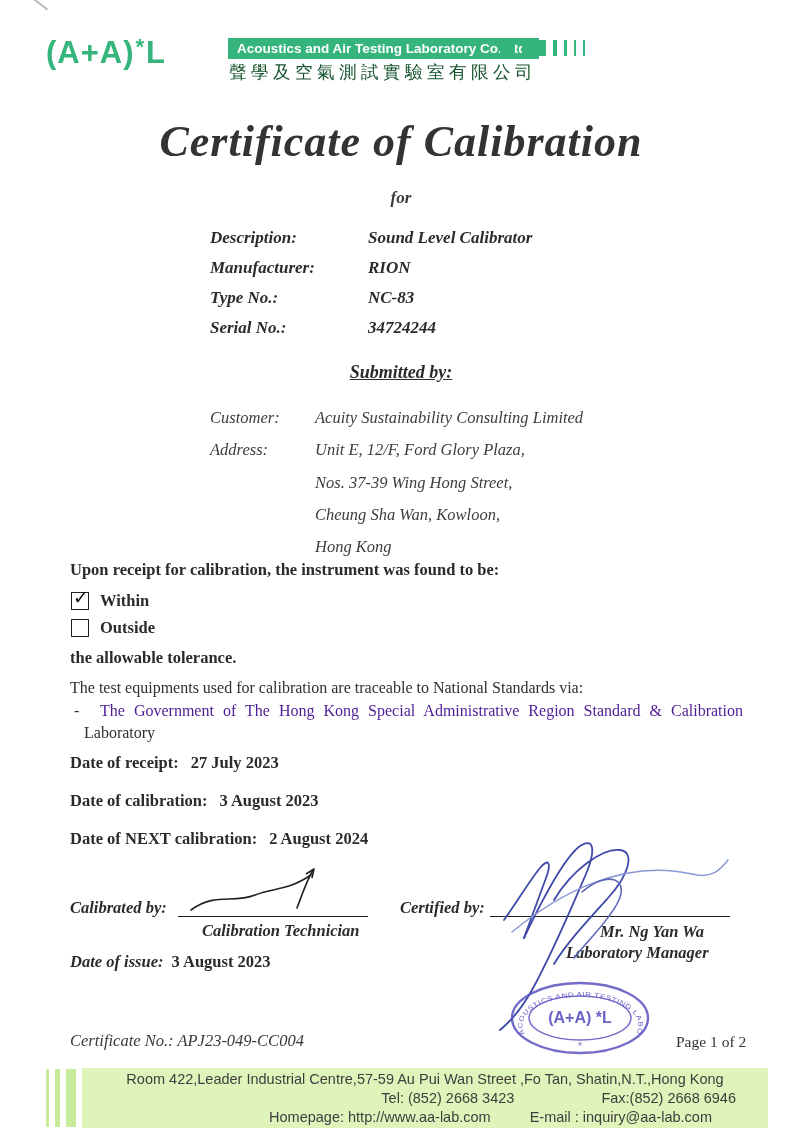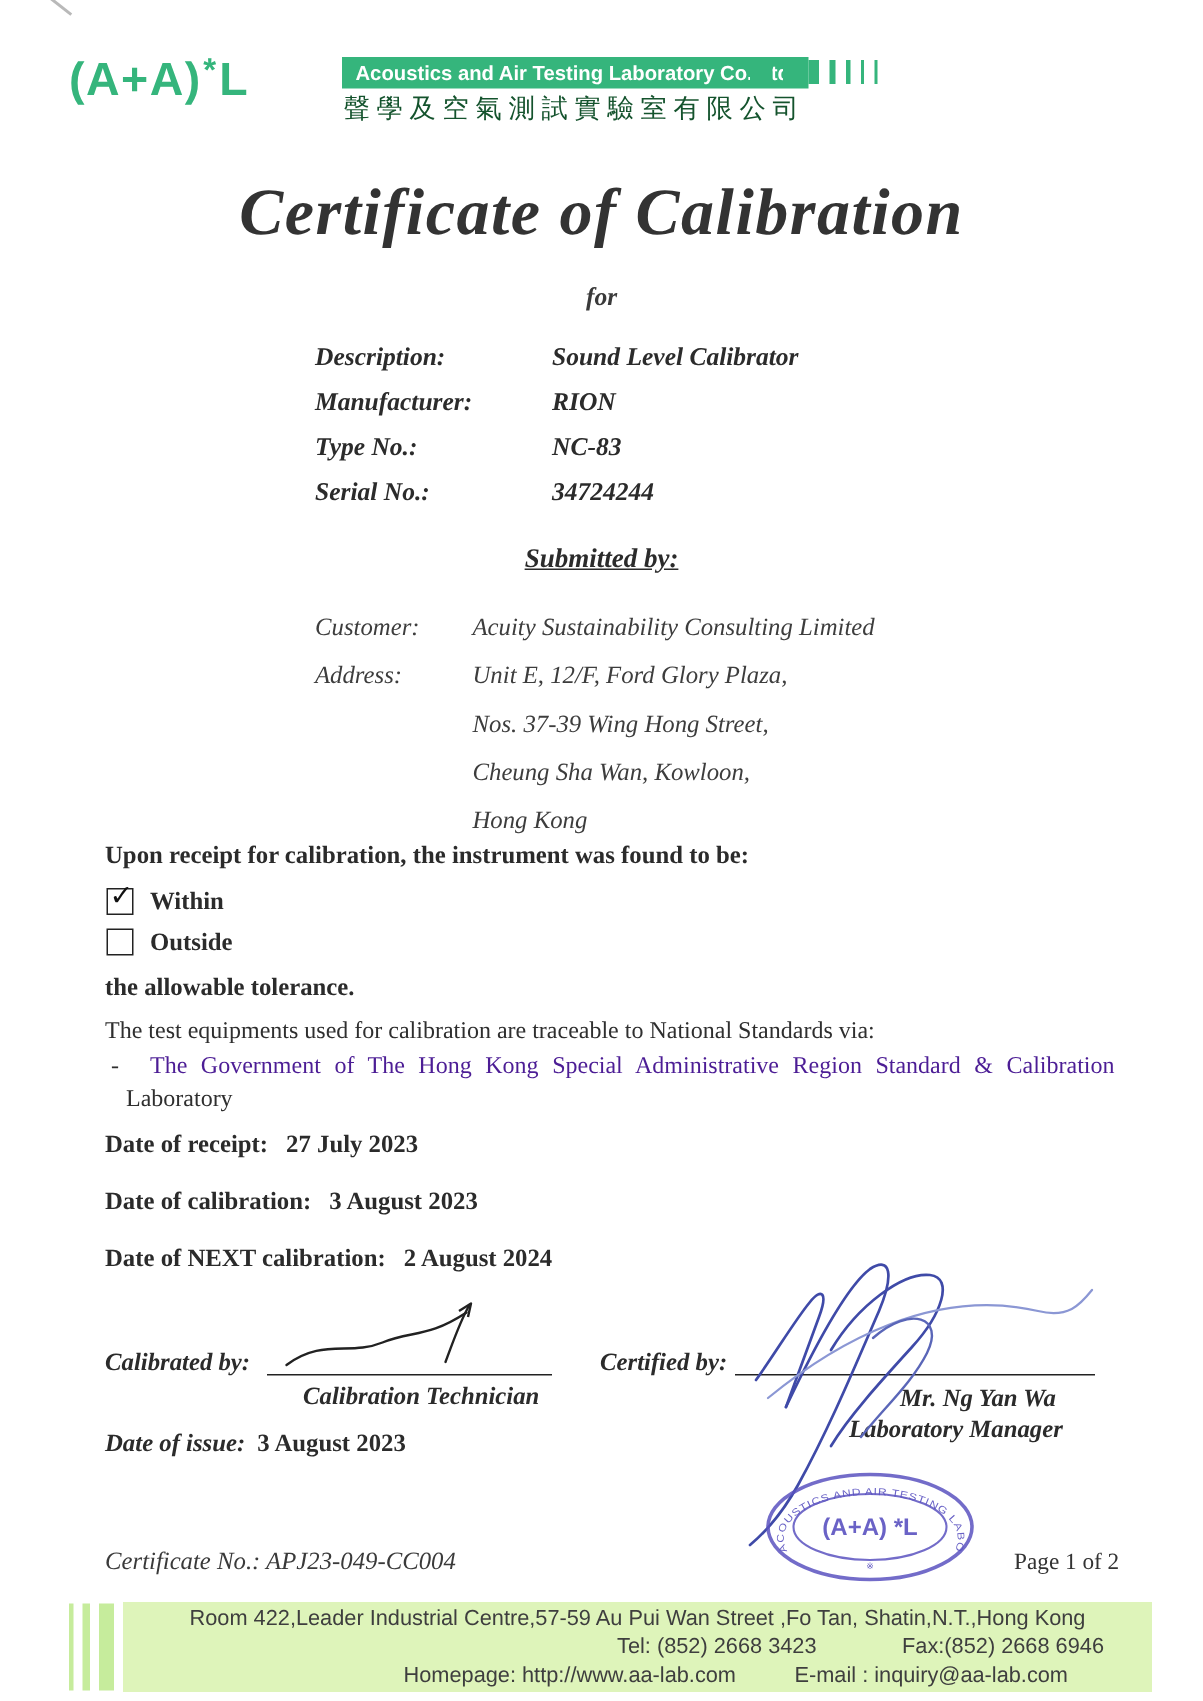--- a/index.html
+++ b/index.html
@@ -133,21 +133,21 @@
   .fb1{left:46px;width:3px;} .fb2{left:55px;width:5px;} .fb3{left:66px;width:10px;}
   .footer{
     left:82px;top:1068px;width:686px;height:60px;
     background:#def4ba;
     font-family:"Liberation Sans", sans-serif;
     font-size:14.5px;color:#3e3e3e;
     display:flex;flex-direction:column;justify-content:center;
     line-height:19px;
   }
   .f-line1{text-align:center;}
-  .f-line2{display:flex;justify-content:flex-end;gap:57px;padding-right:32px;}
+  .f-line2{display:flex;justify-content:flex-end;gap:87px;padding-right:32px;}
   .f-line3{display:flex;justify-content:flex-end;gap:39px;padding-right:56px;}
 </style>
 </head>
 <body>
 
 <div class="page">
 
   <div class="abs corner-mark"></div>
 
   <div class="abs logo"><span>(A+A)</span><span class="star">*</span><span>L</span></div>

